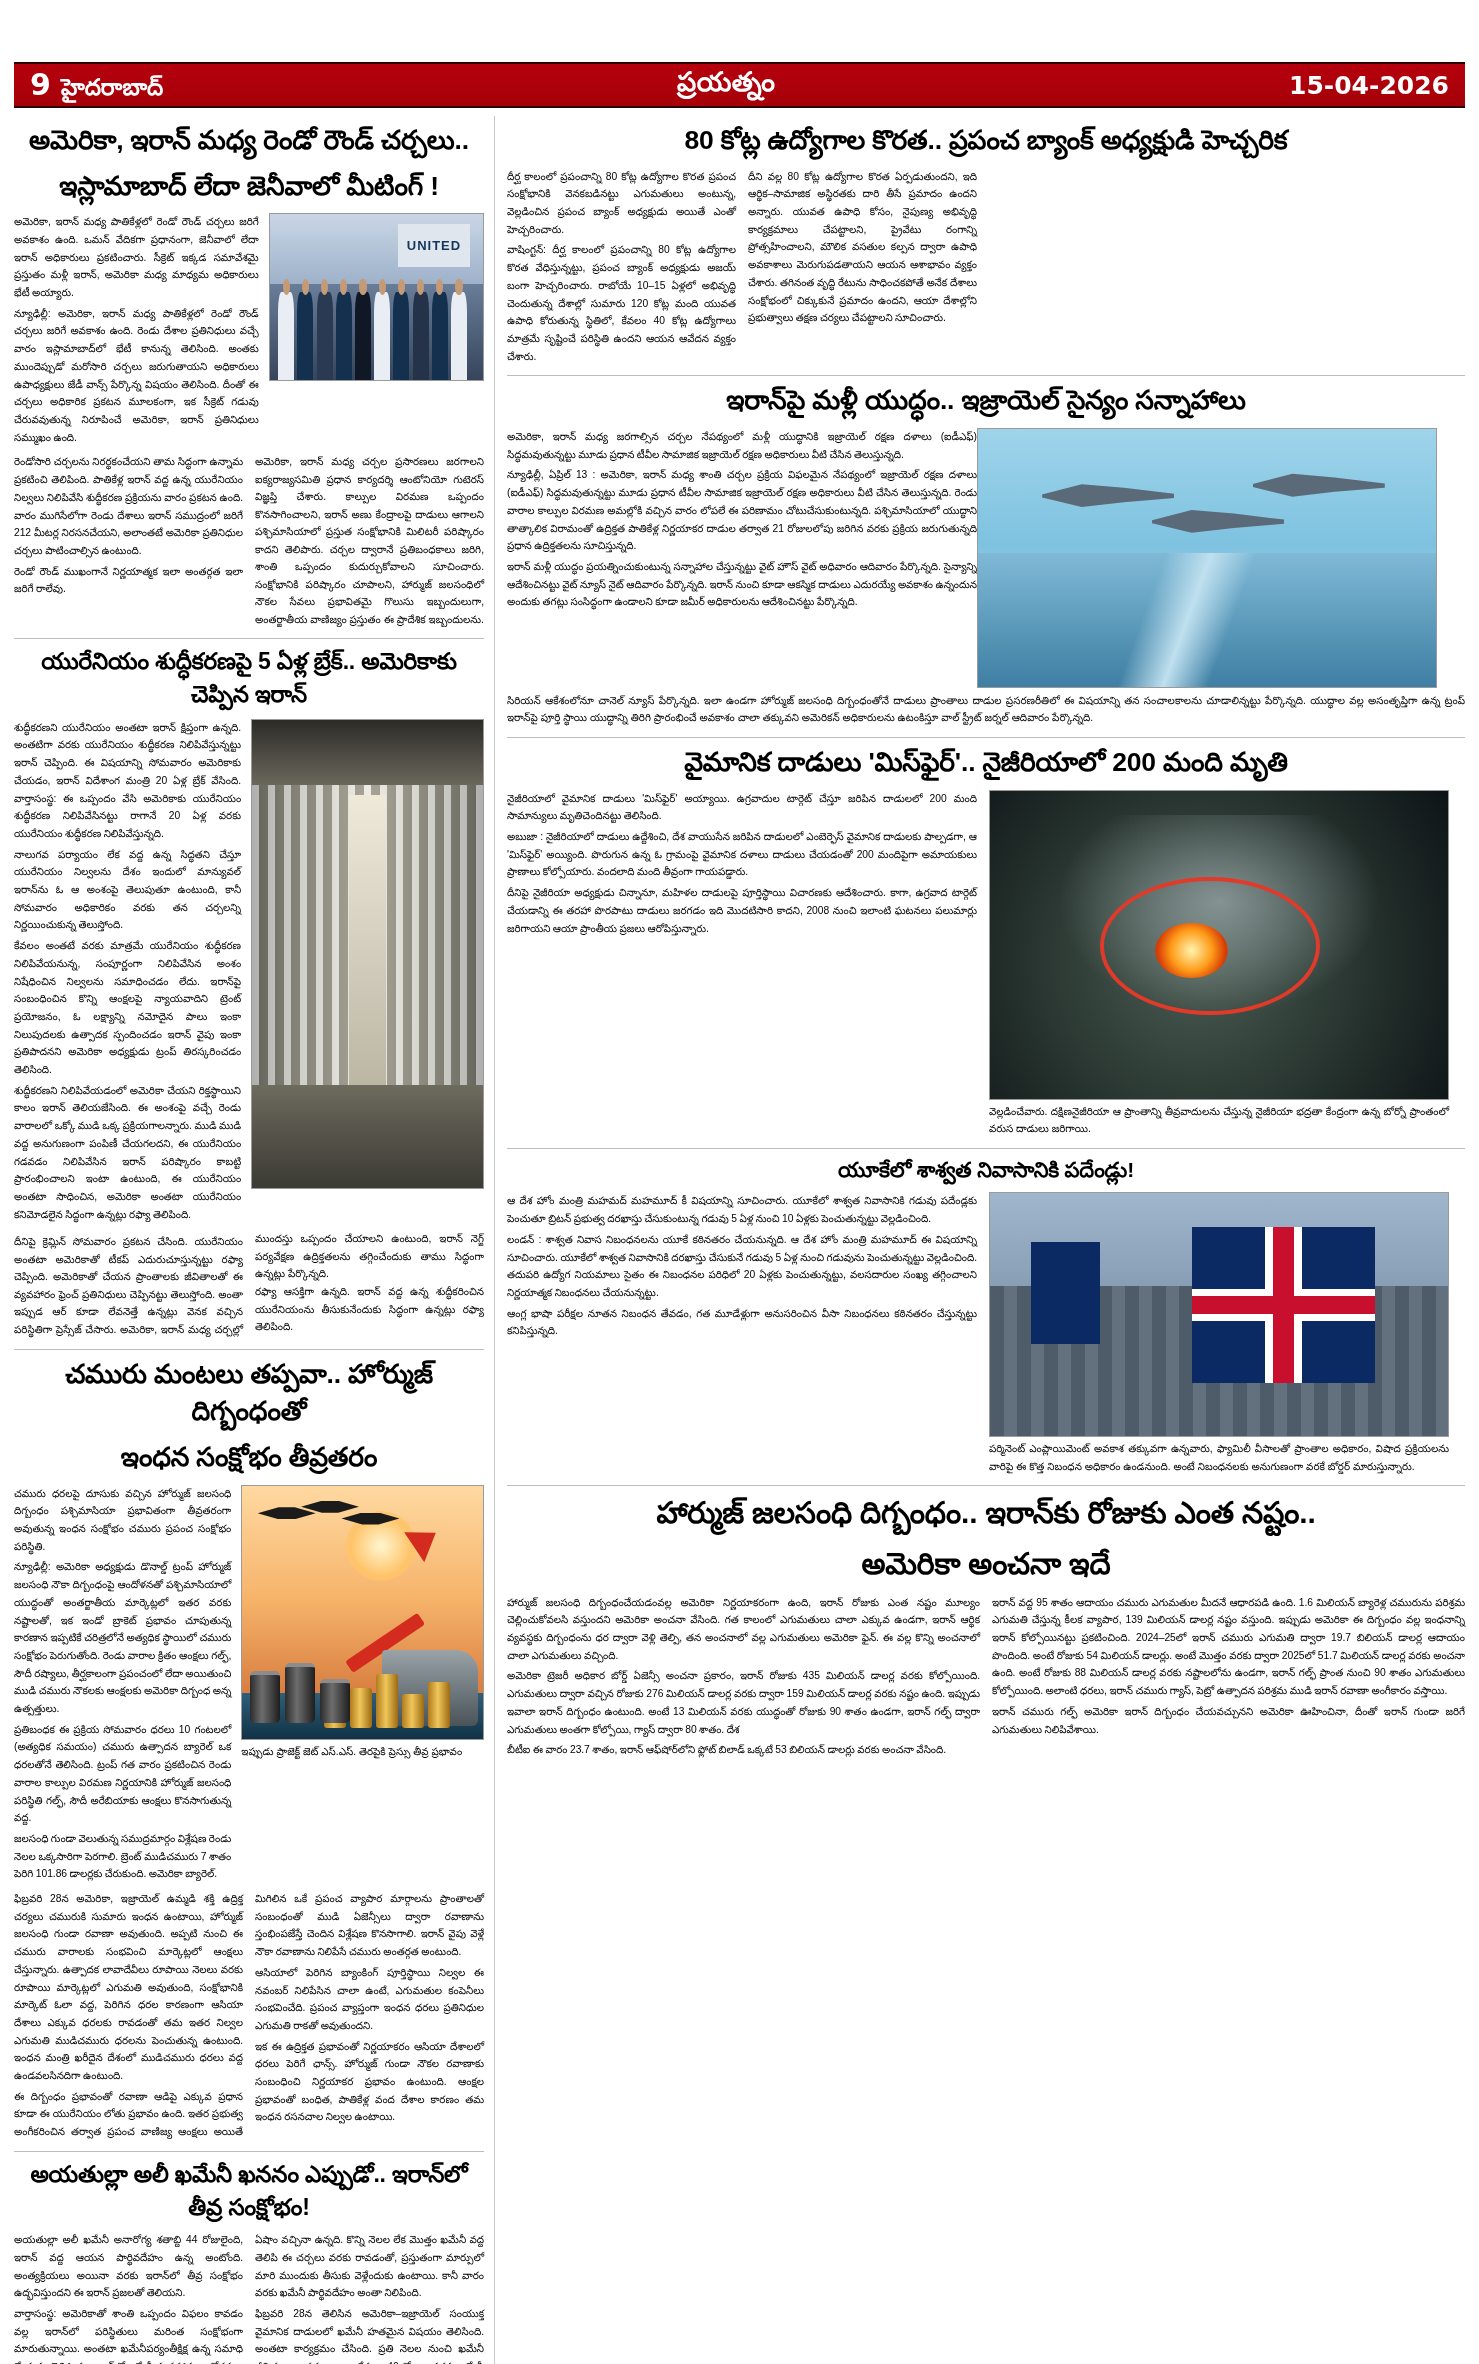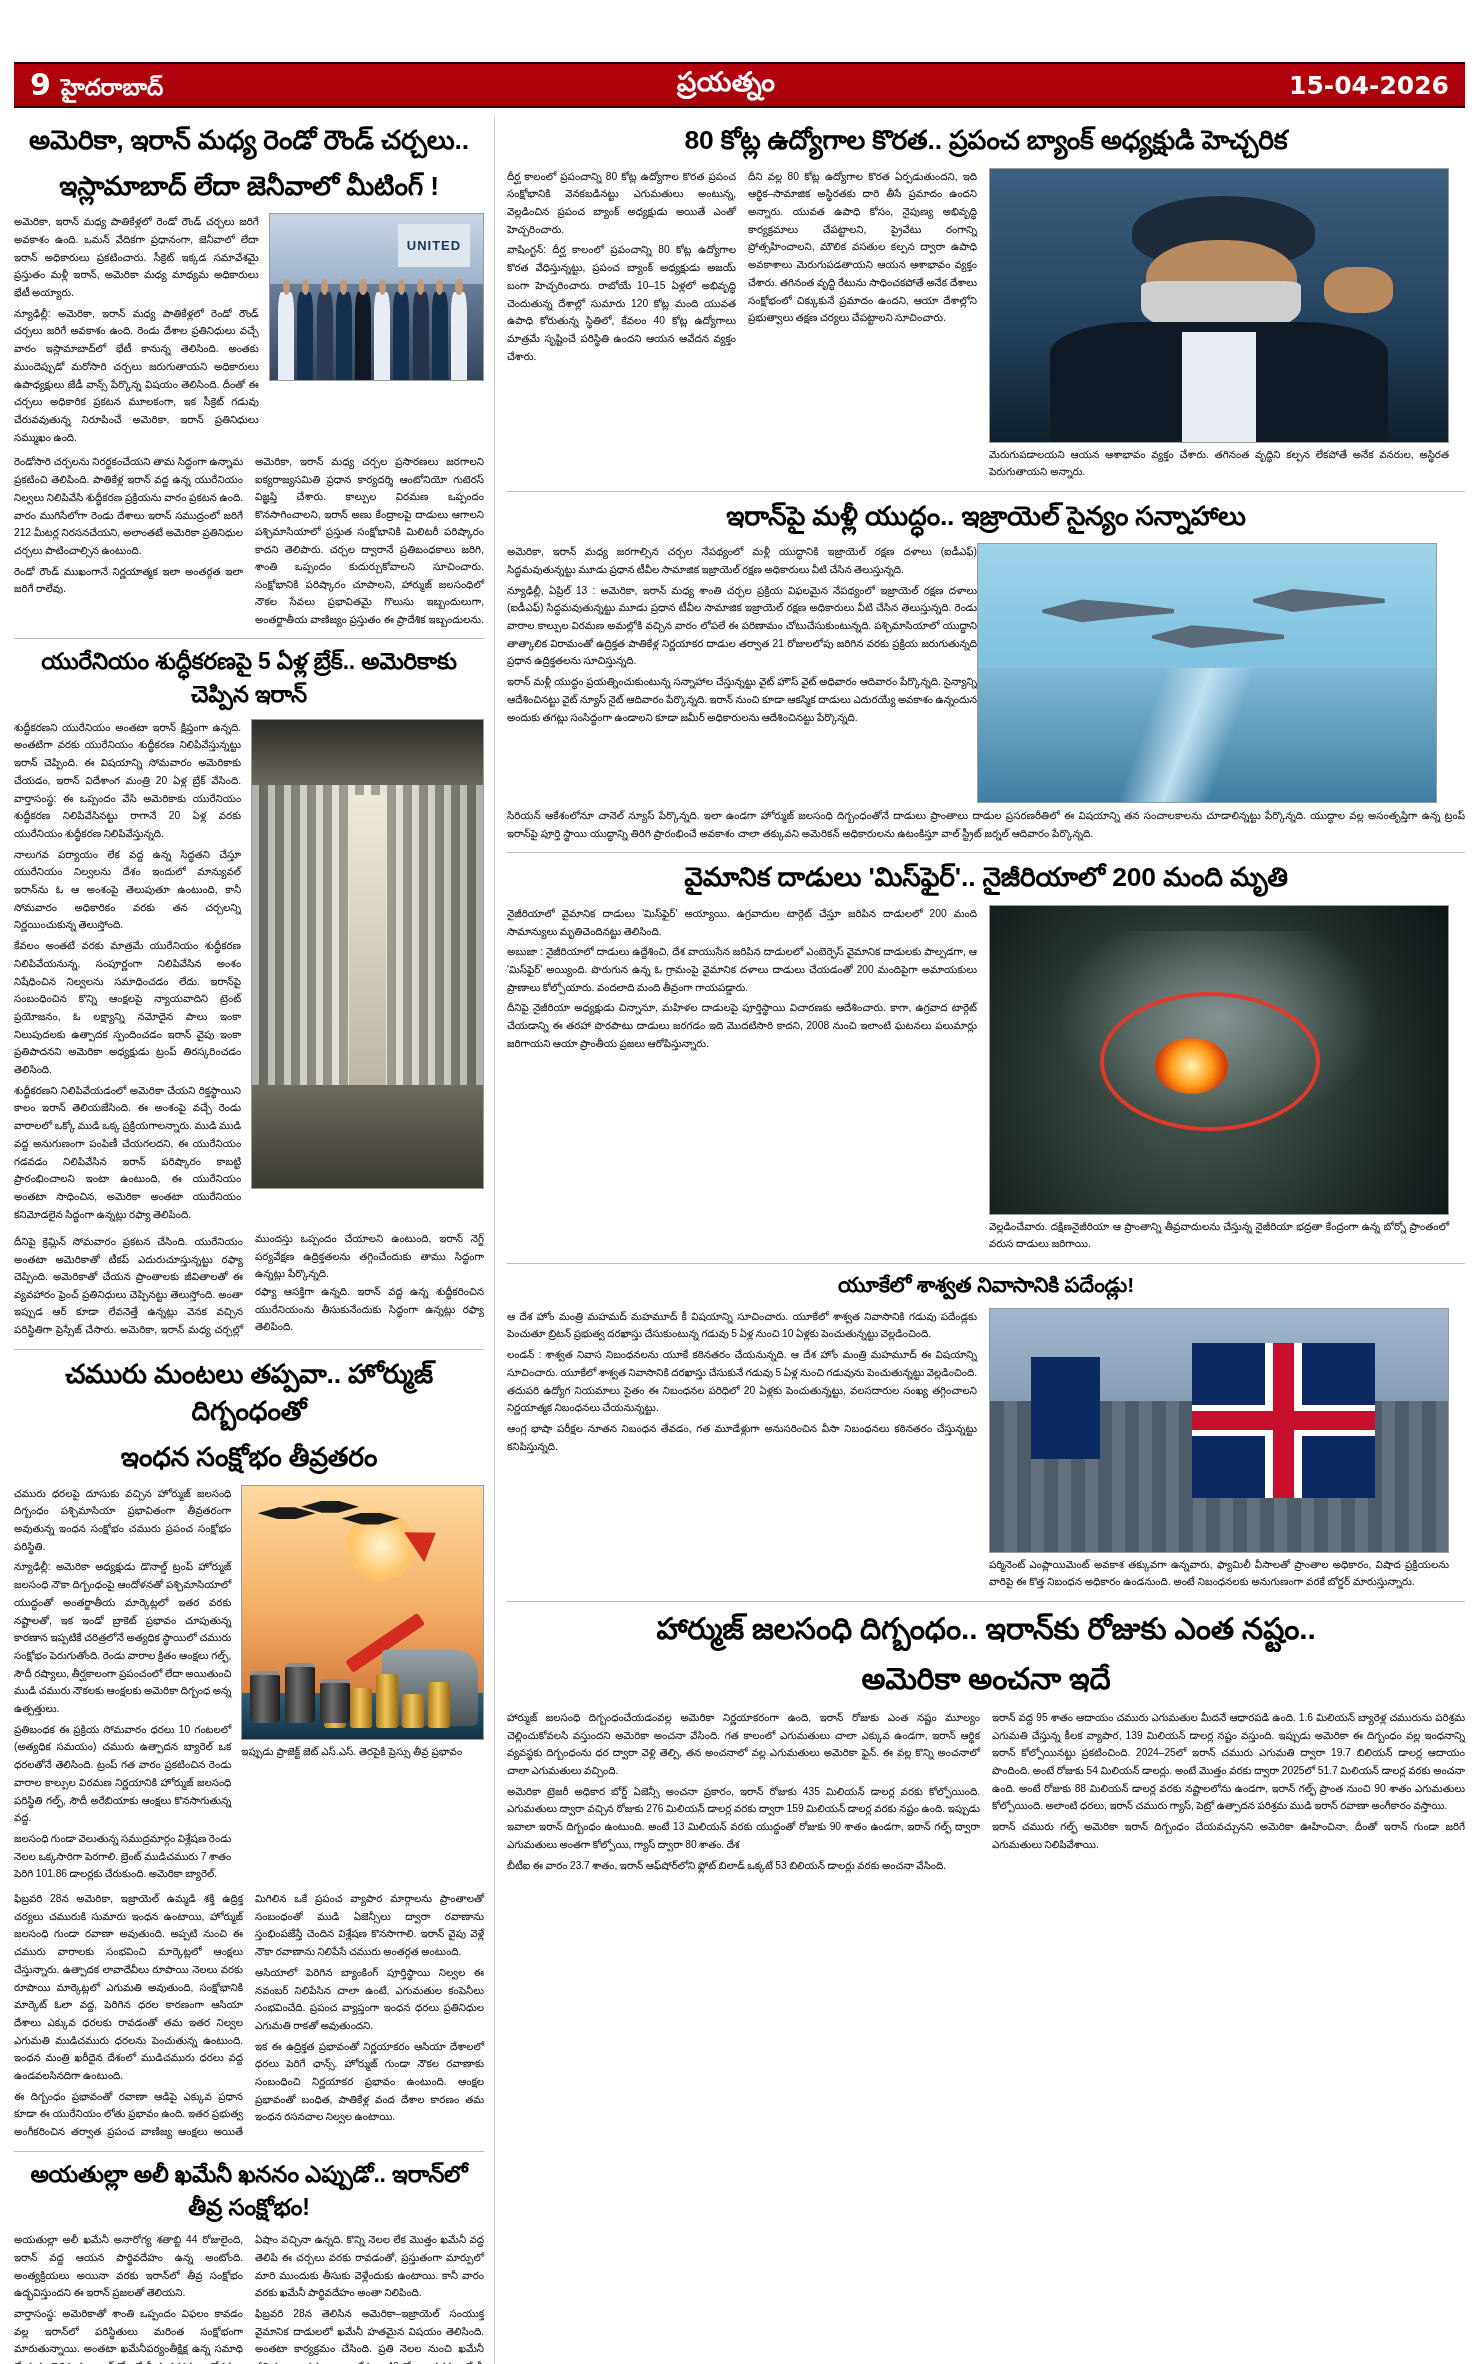--- a/index.html
+++ b/index.html
@@ -357,32 +357,20 @@
     <div class="col-right">
 
       <div class="art">
         <h1 class="hl">80 కోట్ల ఉద్యోగాల కొరత.. ప్రపంచ బ్యాంక్ అధ్యక్షుడి హెచ్చరిక</h1>
         <div style="display:flex; gap:12px; align-items:flex-start;">
           <div style="width:470px;" class="cols2">
             <p class="body">దీర్ఘ కాలంలో ప్రపంచాన్ని 80 కోట్ల ఉద్యోగాల కొరత ప్రపంచ సంక్షోభానికి వెనకబడినట్టు ఎగుమతులు అంటున్న, వెల్లడించిన ప్రపంచ బ్యాంక్ అధ్యక్షుడు అయితే ఎంతో హెచ్చరించారు.</p>
             <p class="body">వాషింగ్టన్: దీర్ఘ కాలంలో ప్రపంచాన్ని 80 కోట్ల ఉద్యోగాల కొరత వేధిస్తున్నట్టు, ప్రపంచ బ్యాంక్ అధ్యక్షుడు అజయ్ బంగా హెచ్చరించారు. రాబోయే 10–15 ఏళ్లలో అభివృద్ధి చెందుతున్న దేశాల్లో సుమారు 120 కోట్ల మంది యువత ఉపాధి కోరుతున్న స్థితిలో, కేవలం 40 కోట్ల ఉద్యోగాలు మాత్రమే సృష్టించే పరిస్థితి ఉందని ఆయన ఆవేదన వ్యక్తం చేశారు.</p>
             <p class="body">దీని వల్ల 80 కోట్ల ఉద్యోగాల కొరత ఏర్పడుతుందని, ఇది ఆర్థిక–సామాజిక అస్థిరతకు దారి తీసే ప్రమాదం ఉందని అన్నారు. యువత ఉపాధి కోసం, నైపుణ్య అభివృద్ధి కార్యక్రమాలు చేపట్టాలని, ప్రైవేటు రంగాన్ని ప్రోత్సహించాలని, మౌలిక వసతుల కల్పన ద్వారా ఉపాధి అవకాశాలు మెరుగుపడతాయని ఆయన ఆశాభావం వ్యక్తం చేశారు. తగినంత వృద్ధి రేటును సాధించకపోతే అనేక దేశాలు సంక్షోభంలో చిక్కుకునే ప్రమాదం ఉందని, ఆయా దేశాల్లోని ప్రభుత్వాలు తక్షణ చర్యలు చేపట్టాలని సూచించారు.</p>
           </div>
-          <div style="width:460px;">
-            <div class="photo ph-banker">
-              <div class="bg"></div>
-              <div class="turban"></div>
-              <div class="face"></div>
-              <div class="beard"></div>
-              <div class="suit"></div>
-              <div class="shirt"></div>
-              <div class="hand"></div>
-            </div>
-            <p class="caption">మెరుగుపడాలయని ఆయన ఆశాభావం వ్యక్తం చేశారు. తగినంత వృద్ధిని కల్పన లేకపోతే అనేక వనరుల, అస్థిరత పెరుగుతాయని అన్నారు.</p>
-          </div>
         </div>
       </div>
 
       <div class="rule"></div>
 
       <div class="art">
         <h1 class="hl">ఇరాన్‌పై మళ్లీ యుద్ధం.. ఇజ్రాయెల్ సైన్యం సన్నాహాలు</h1>
         <div style="display:flex; align-items:flex-start;">
           <div style="width:470px;">
             <p class="body">అమెరికా, ఇరాన్ మధ్య జరగాల్సిన చర్చల నేపథ్యంలో మళ్లీ యుద్ధానికి ఇజ్రాయెల్ రక్షణ దళాలు (ఐడీఎఫ్) సిద్ధమవుతున్నట్టు మూడు ప్రధాన టీవీల సామాజిక ఇజ్రాయెల్ రక్షణ అధికారులు వీటి చేసిన తెలుస్తున్నది.</p>

